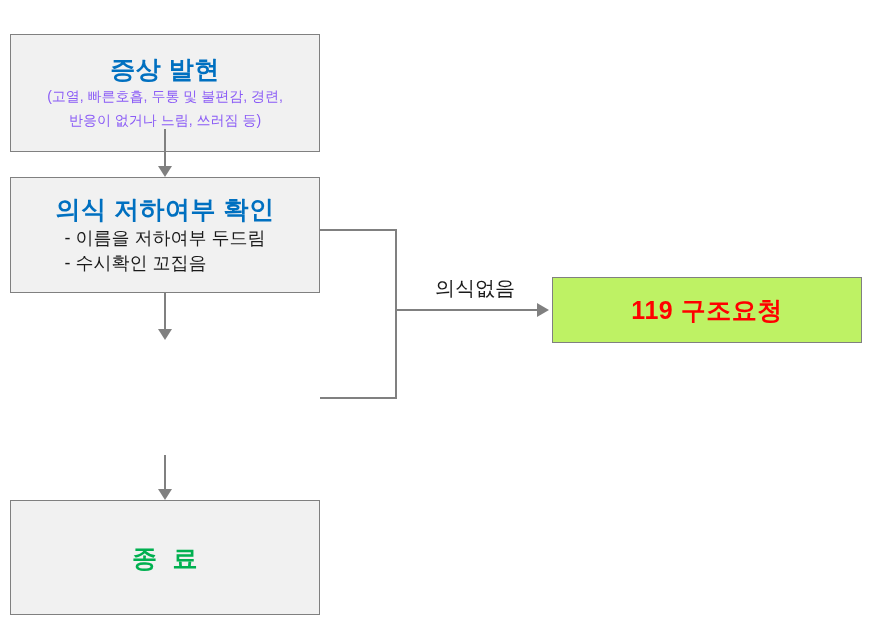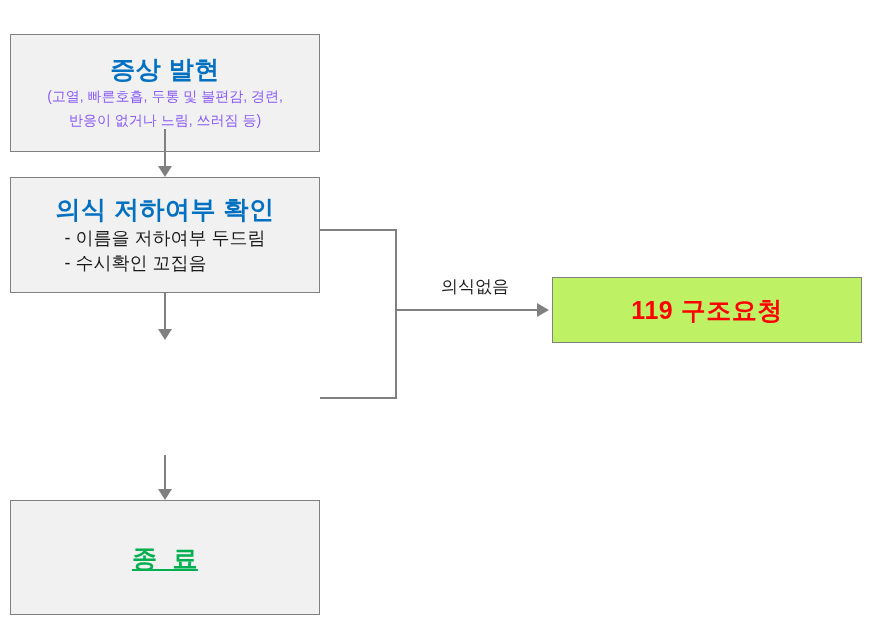--- a/index.html
+++ b/index.html
@@ -30,21 +30,21 @@
     text-align: center;
   }
   .node-title {
     font-size: 25px;
     font-weight: bold;
     line-height: 30px;
     white-space: pre;
     letter-spacing: 0.5px;
   }
   .title-blue  { color: #0070c0; }
-  .title-green { color: #00b050; text-decoration: underline; }
+  .title-green { color: #00b050; }
   .node-body {
     font-size: 14px;
     line-height: 24px;
     color: #8b5cf6;
     white-space: pre;
   }
   .bullet-block {
     display: inline-block;
     text-align: left;
     margin-top: 2px;
@@ -95,21 +95,21 @@
     border-top: 7px solid transparent;
     border-bottom: 7px solid transparent;
     border-left: 12px solid #808080;
   }
   .edge-label {
     position: absolute;
     left: 400px;
     top: 275px;
     width: 150px;
     text-align: center;
-    font-size: 17px;
+    font-size: 20px;
     color: #1a1a1a;
     white-space: pre;
   }
 </style>
 </head>
 <body>
 
 <div class="canvas">
 
   <div class="node" id="n-symptom">

